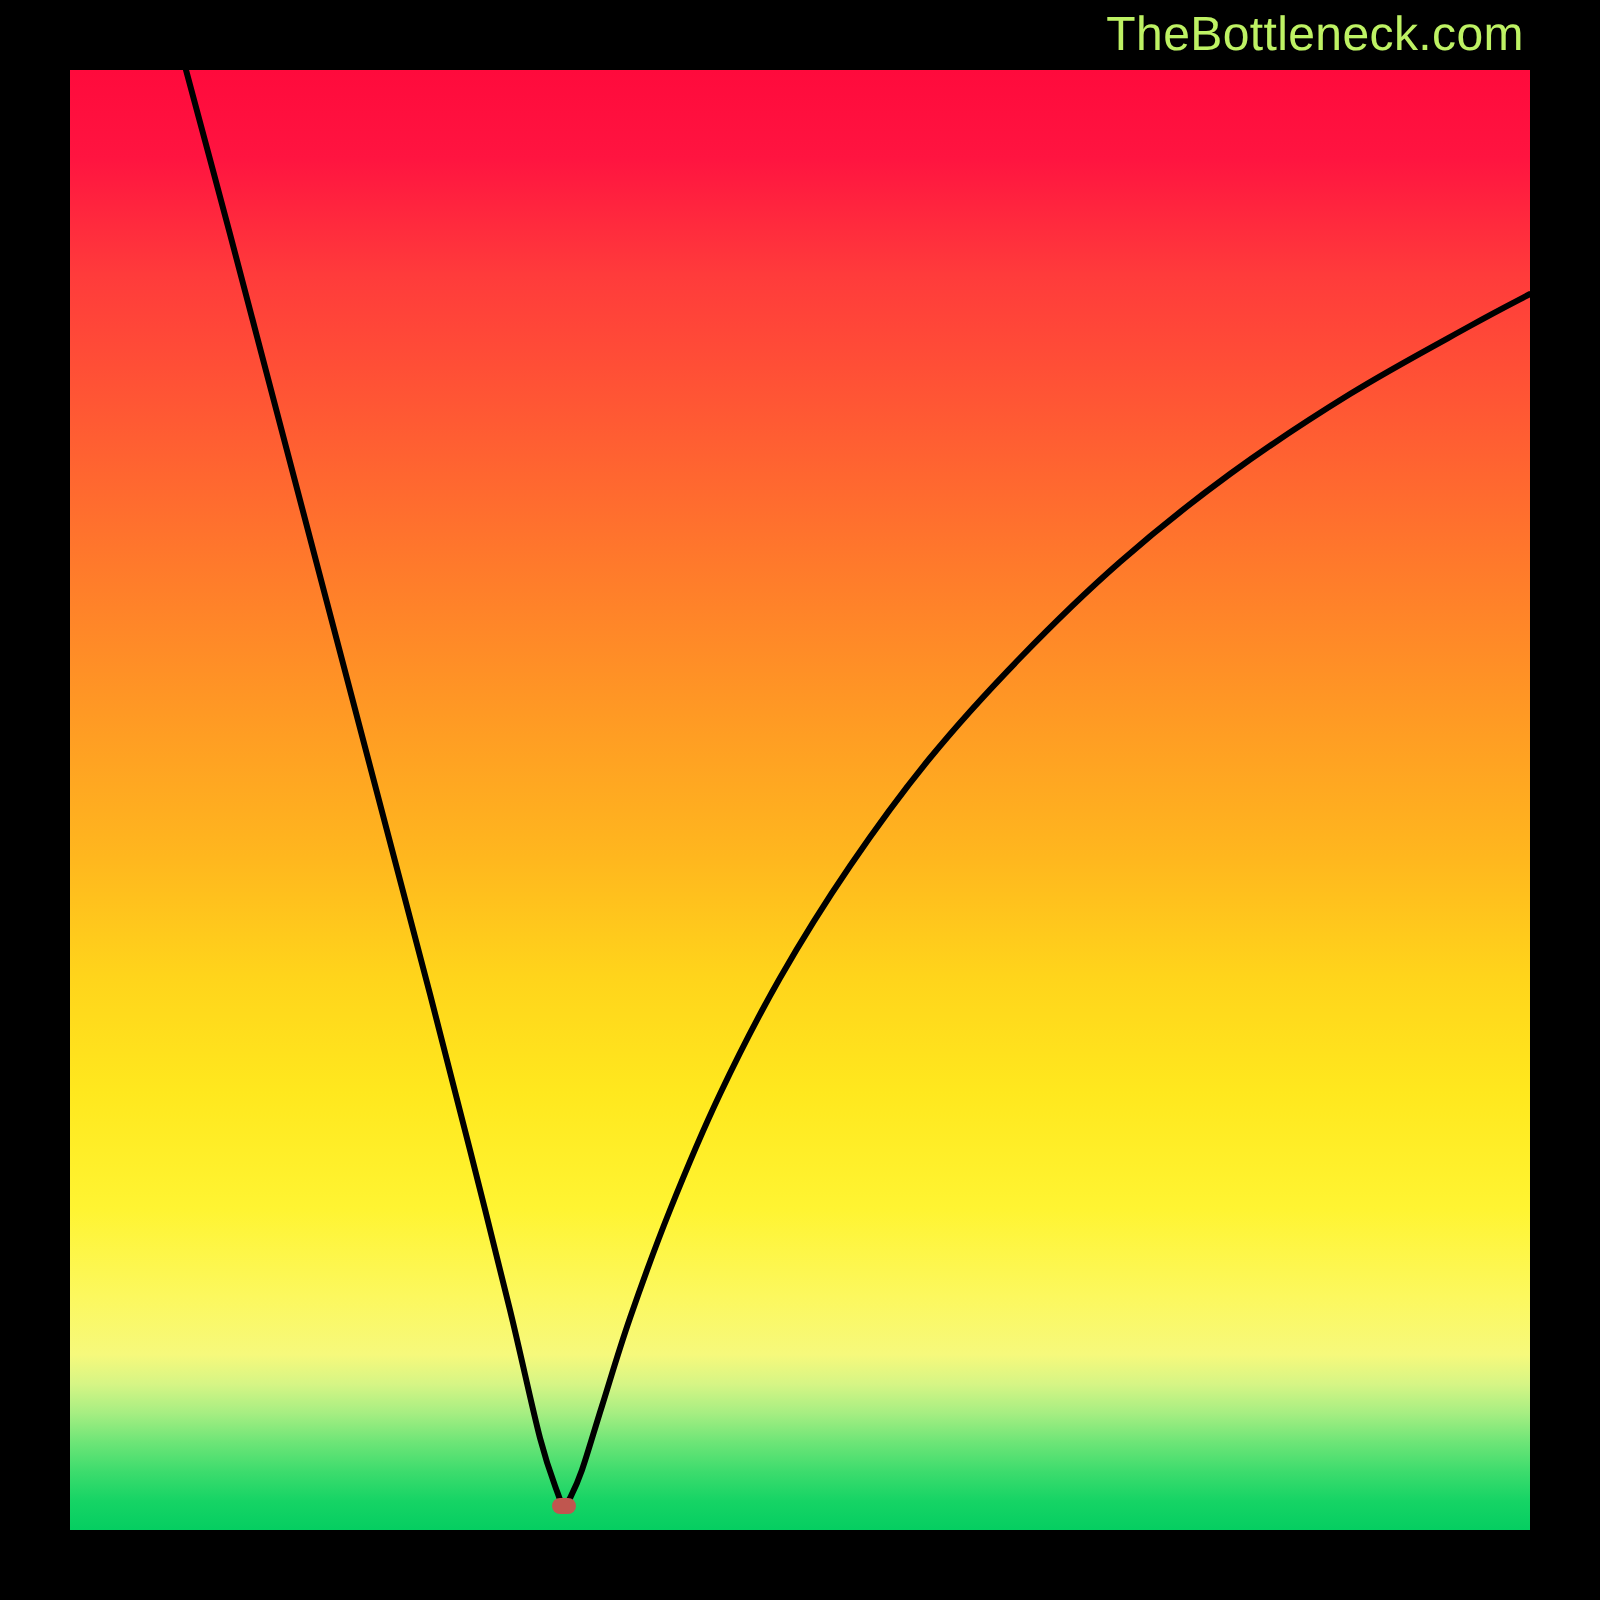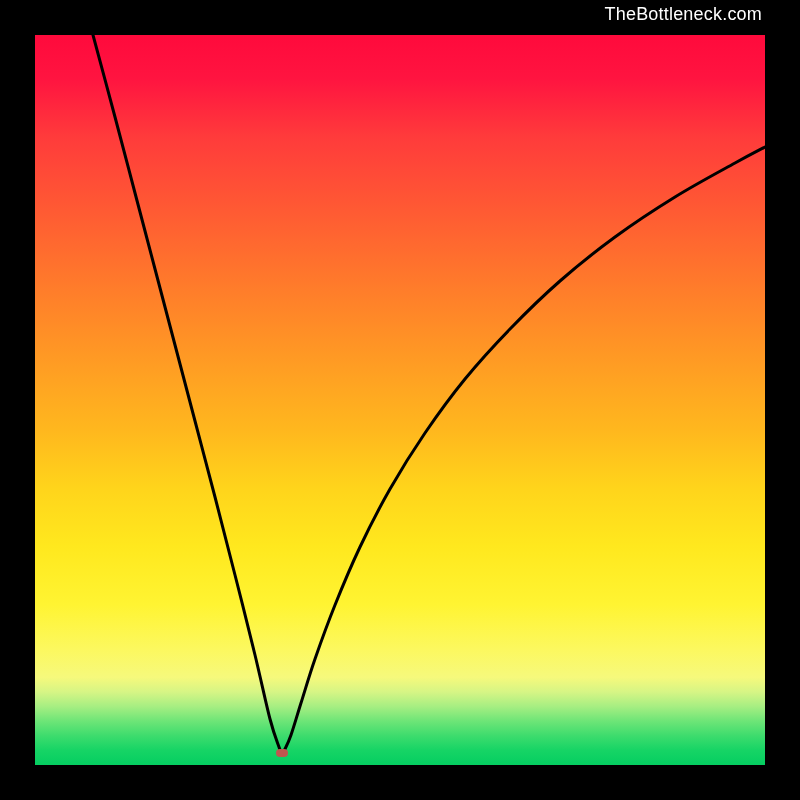--- a/index.html
+++ b/index.html
@@ -52,22 +52,22 @@
     position: absolute;
     left: 0;
     top: 0;
     width: 730px;
     height: 730px;
   }
   .watermark {
     position: absolute;
     top: 4px;
     right: 38px;
-    color: #ffffff;
-    font-size: 18px;
+    color: #bef264;
+    font-size: 24px;
     font-weight: 500;
     letter-spacing: 0.2px;
   }
   .marker {
     position: absolute;
     width: 12px;
     height: 8px;
     border-radius: 4px;
     transform: translate(-50%, -50%);
   }

